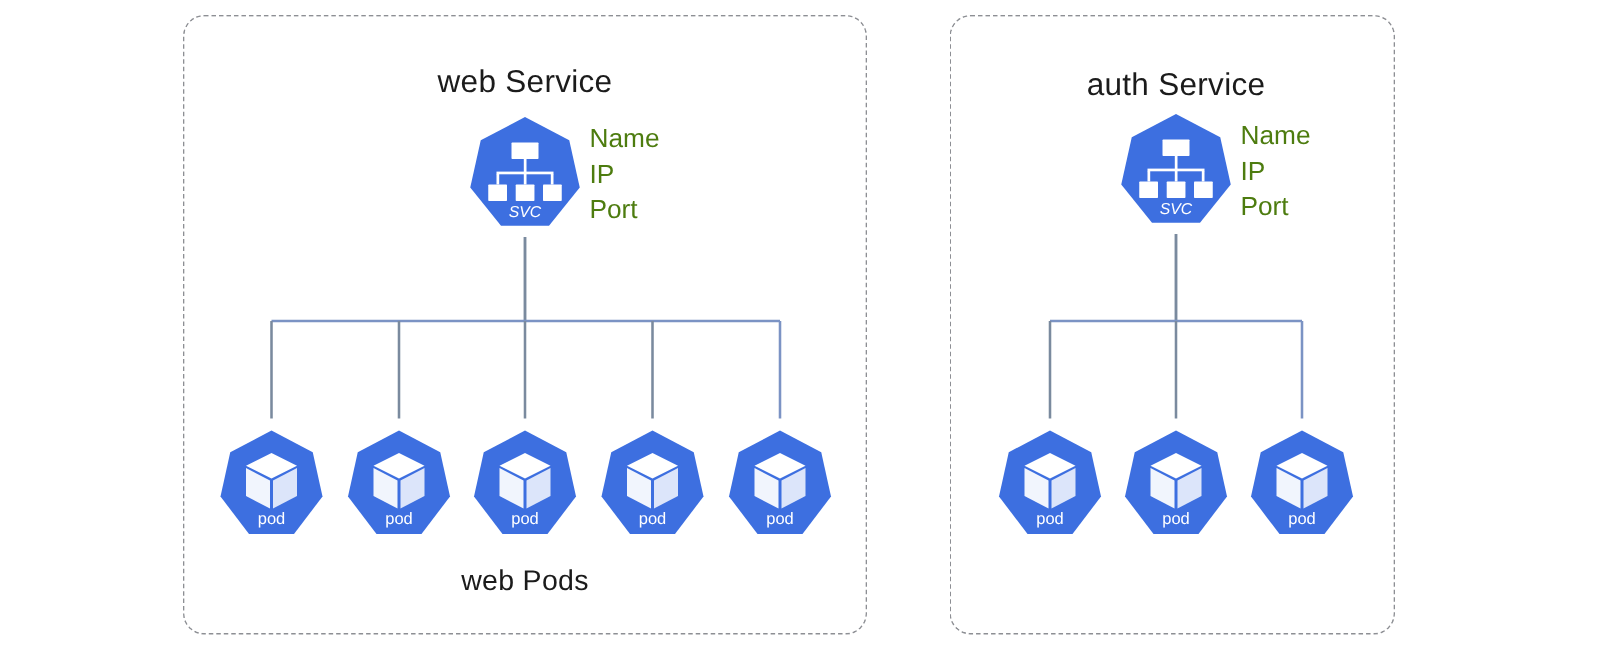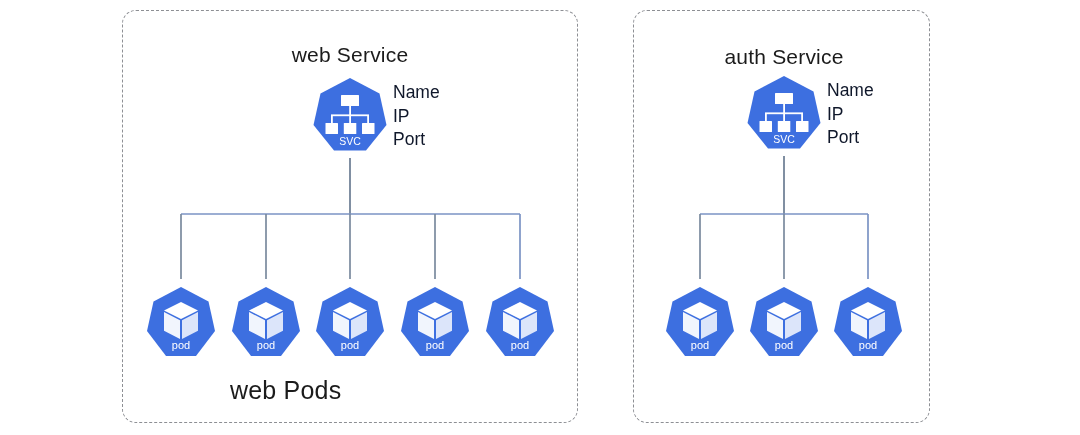--- a/index.html
+++ b/index.html
@@ -38,41 +38,42 @@
     text-align: center;
     font-size: 21px;
     font-weight: 400;
     color: #1b1b1b;
     letter-spacing: 0.2px;
     white-space: nowrap;
     line-height: 1;
   }
   .pods-title {
     position: absolute;
-    text-align: left;
-    font-size: 25px;
+    text-align: center;
+    font-size: 19px;
     font-weight: 400;
     color: #1b1b1b;
     letter-spacing: 0.2px;
     white-space: nowrap;
     line-height: 1;
   }
 
   
   .svc-block {
     position: absolute;
     width: 80px;
     height: 82px;
+    font-style: italic;
   }
   .svc-block svg { display: block; width: 80px; height: 82px; }
 
   .attr-list {
     position: absolute;
     font-size: 17.5px;
-    color: #0f172a;
+    color: #4d7c0f;
     line-height: 23.5px;
     white-space: nowrap;
     text-align: left;
   }
   .attr-list div { line-height: 23.5px; }
 
   
   .conn-layer {
     position: absolute;
     left: 0; top: 0;

